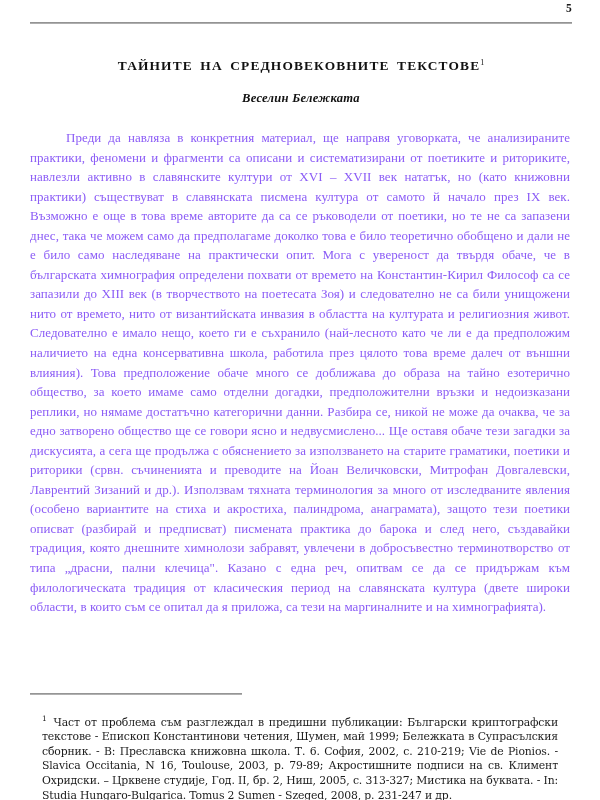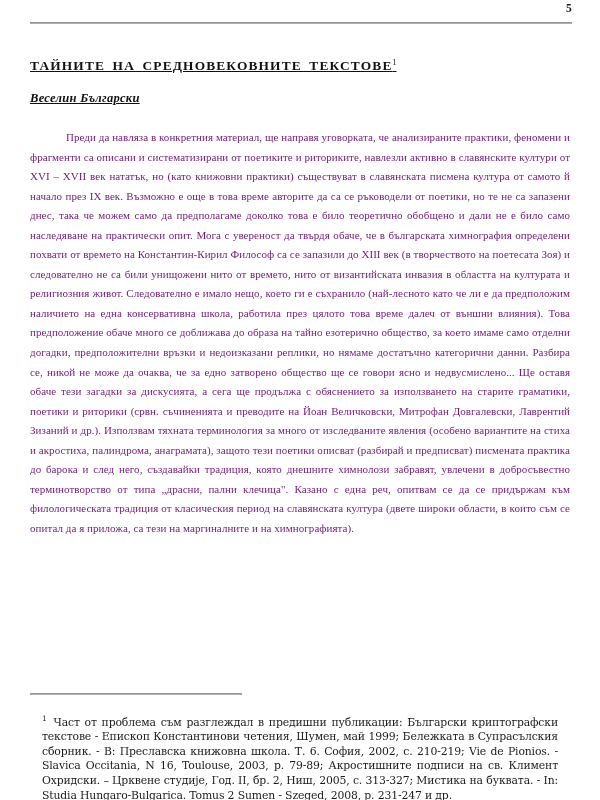--- a/index.html
+++ b/index.html
@@ -47,21 +47,21 @@
     height: 2px;
     background: linear-gradient(to bottom, #9a9a9a 0%, #8e8e8e 45%, #c9c9c9 100%);
   }
 
   
   .title-block {
     position: absolute;
     top: 58px;
     left: 30px;
     right: 28px;
-    text-decoration: underline;
+    text-align: center;
   }
   .doc-title {
     font-size: 13.4px;
     font-weight: bold;
     letter-spacing: 1.15px;
     color: #111;
     word-spacing: 3px;
     line-height: 1.2;
     margin: 0;
   }
@@ -79,25 +79,25 @@
     letter-spacing: .25px;
     color: #111;
   }
 
   
   .body-text {
     position: absolute;
     top: 128px;
     left: 30px;
     width: 540px;
-    font-size: 11px;
+    font-size: 13px;
     line-height: 19.55px;
     text-align: justify;
     text-justify: inter-word;
-    color: #701a75;
+    color: #8b5cf6;
     letter-spacing: .05px;
   }
   .body-text p {
     margin: 0;
     text-indent: 36px;
   }
 
   
   .footnote-rule {
     position: absolute;
@@ -139,21 +139,21 @@
 
 <div class="page">
 
   <div class="running-head">
     <span class="folio">5</span>
   </div>
   <div class="head-rule"></div>
 
   <div class="title-block">
     <h1 class="doc-title"><span>ТАЙНИТЕ  НА  СРЕДНОВЕКОВНИТЕ ТЕКСТОВЕ</span><span class="fn-ref">1</span></h1>
-    <div class="doc-author">Веселин Български</div>
+    <div class="doc-author">Веселин Бележката</div>
   </div>
 
   <div class="body-text">
     <p>Преди да навляза в конкретния материал, ще направя уговорката, че анализираните практики, феномени и фрагменти са описани и систематизирани от поетиките и риториките, навлезли активно в славянските култури от XVI – XVII век нататък, но (като книжовни практики) съществуват в славянската писмена култура от самото й начало през IX век. Възможно е още в това време авторите да са се ръководели от поетики, но те не са запазени днес, така че можем само да предполагаме доколко това е било теоретично обобщено и дали не е било само наследяване на практически опит. Мога с увереност да твърдя обаче, че в българската химнография определени похвати от времето на Константин-Кирил Философ са се запазили до XIII век (в творчеството на поетесата Зоя) и следователно не са били унищожени нито от времето, нито от византийската инвазия в областта на културата и религиозния живот. Следователно е имало нещо, което ги е съхранило (най-лесното като че ли е да предположим наличието на една консервативна школа, работила през цялото това време далеч от външни влияния). Това предположение обаче много се доближава до образа на тайно езотерично общество, за което имаме само отделни догадки, предположителни връзки и недоизказани реплики, но нямаме достатъчно категорични данни. Разбира се, никой не може да очаква, че за едно затворено общество ще се говори ясно и недвусмислено... Ще оставя обаче тези загадки за дискусията, а сега ще продължа с обяснението за използването на старите граматики, поетики и риторики (срвн. съчиненията и преводите на Йоан Величковски, Митрофан Довгалевски, Лаврентий Зизаний и др.). Използвам тяхната терминология за много от изследваните явления (особено вариантите на стиха и акростиха, палиндрома, анаграмата), защото тези поетики описват (разбирай и предписват) писмената практика до барока и след него, създавайки традиция, която днешните химнолози забравят, увлечени в добросъвестно терминотворство от типа „драсни, пални клечица". Казано с една реч, опитвам се да се придържам към филологическата традиция от класическия период на славянската култура (двете широки области, в които съм се опитал да я приложа, са тези на маргиналните и на химнографията).</p>
   </div>
 
   <div class="footnote-rule"></div>
 
   <div class="footnote">
     <p><span class="fn-marker">1</span><span> Част от проблема съм разглеждал в предишни публикации: Български криптографски текстове - Епископ Константинови четения, Шумен, май 1999; Бележката в Супрасълския сборник. - В: Преславска книжовна школа. Т. 6. София, 2002, с. 210-219; Vie de Pionios. - Slavica Occitania, N 16, Toulouse, 2003, p. 79-89; Акростишните подписи на св. Климент Охридски. – Црквене студије, Год. II, бр. 2, Ниш, 2005, с. 313-327; Мистика на буквата. - In: Studia Hungaro-Bulgarica. Tomus 2 Sumen - Szeged, 2008, p. 231-247 и др.</span></p>

